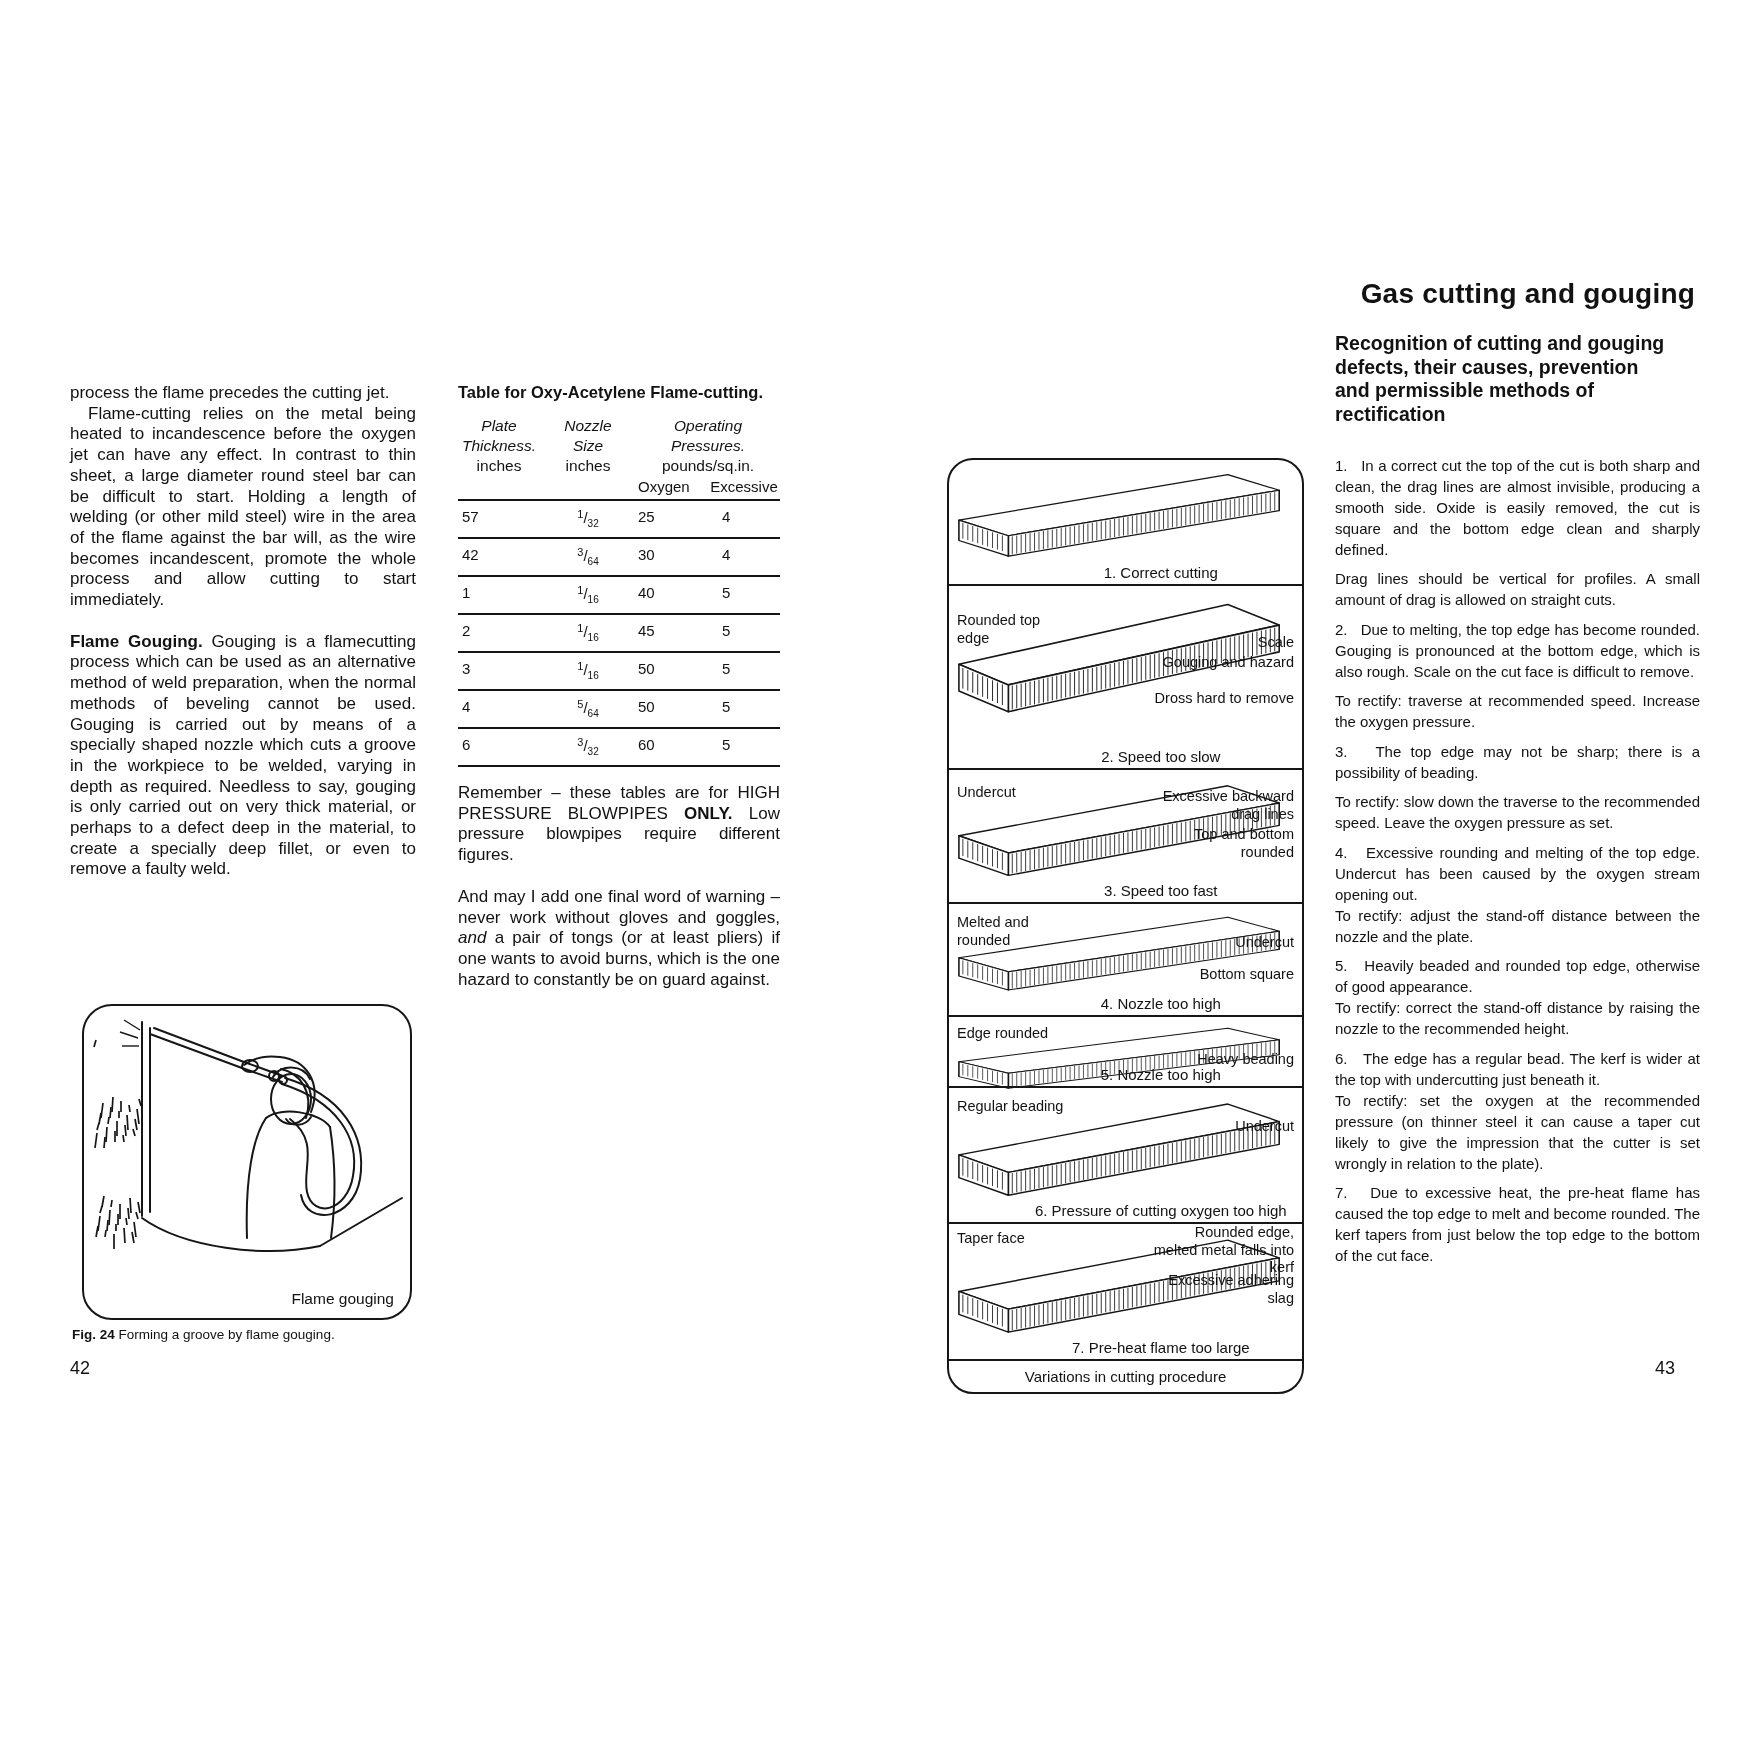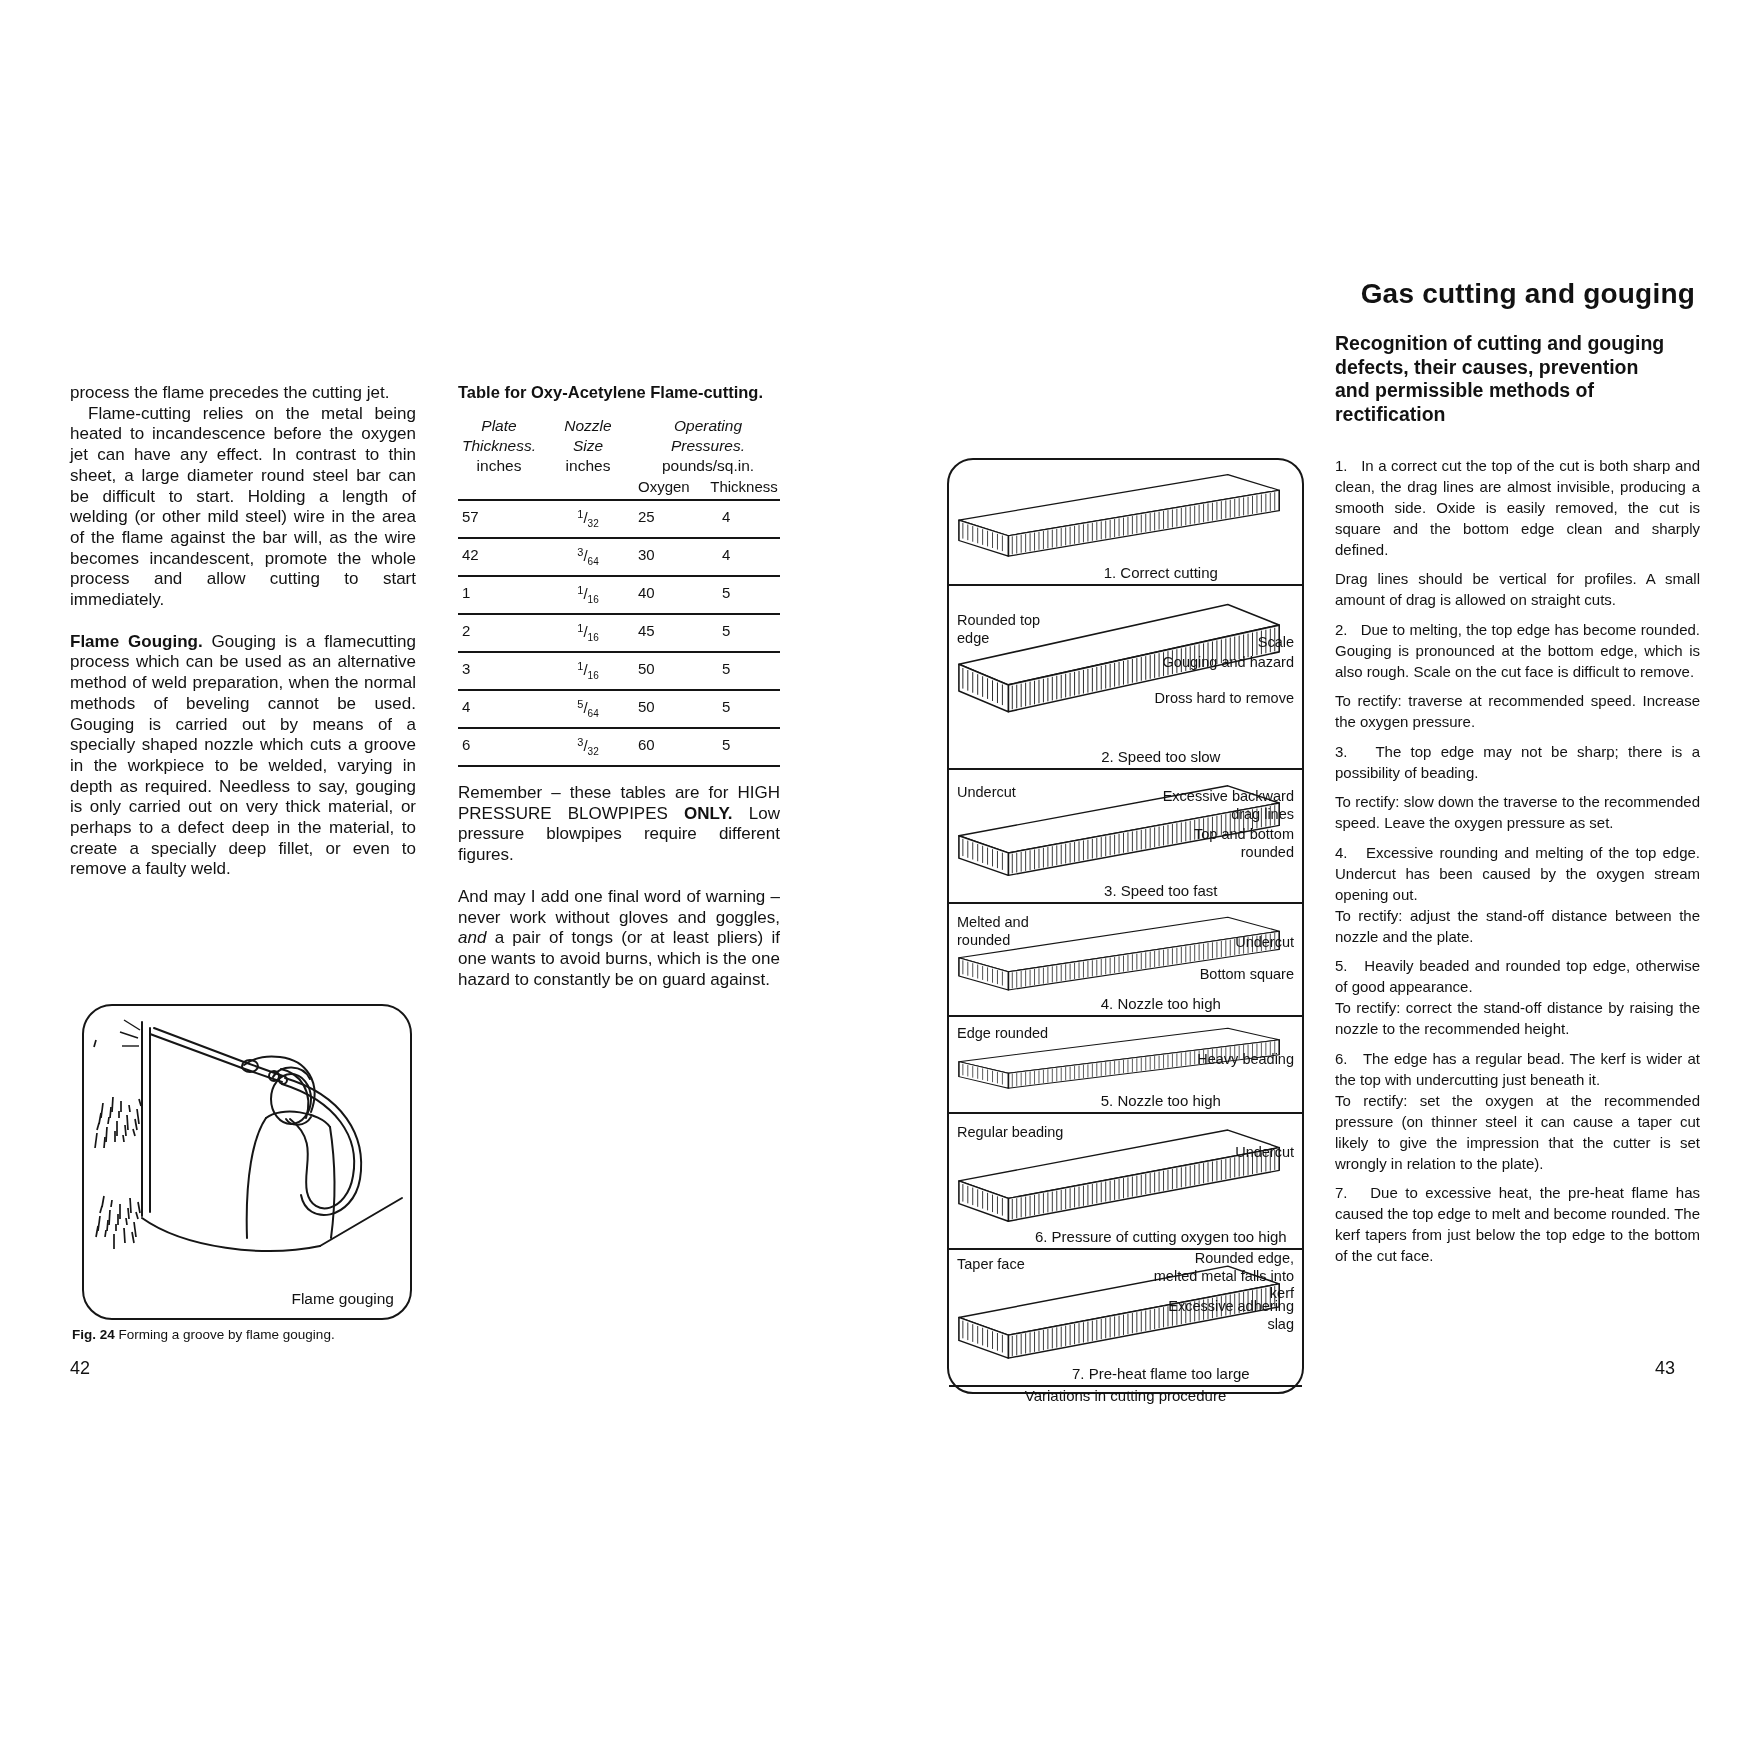--- a/index.html
+++ b/index.html
@@ -81,21 +81,21 @@
     </div>
     <div class="thead-row">
       <div>inches</div>
       <div>inches</div>
       <div>pounds/sq.in.</div>
     </div>
     <div class="subhead-row">
       <div></div>
         <div></div>
       <div>Oxygen</div>
-      <div>Thickness</div>
+      <div>Excessive</div>
     </div>
     <div class="trows" id="trows">
         <div class="trow">
        <div class="c1">57</div>
        <div class="c2 fr"><sup>1</sup>/<sub>32</sub></div>
        <div class="c3">25</div>
        <div class="c4">4</div>
      </div>
         <div class="trow">
        <div class="c1">42</div>
@@ -566,21 +566,21 @@
               <line x1="42" y1="89.6" x2="42" y2="109.6"></line>
               <line x1="47" y1="91.6" x2="47" y2="111.6"></line>
               <line x1="52" y1="93.6" x2="52" y2="113.6"></line>
             </g>
   </svg>
           <div class="plabel left" style="top:10px">Melted and rounded</div>
           <div class="plabel right" style="top:30px">Undercut</div>
           <div class="plabel right" style="top:62px">Bottom square</div>
        <div class="pcaption">4. Nozzle too high</div>
      </div>
-        <div class="panel" style="height:97px">
+        <div class="panel" style="height:71px">
        <svg width="345" height="75" viewBox="0 0 349 130" preserveAspectRatio="none">
     <g fill="#fff" stroke="#161616" stroke-width="1.6" stroke-linejoin="round">
       <polygon points="8,74 280,16 332,36 58,94"></polygon>
       <polygon points="58,94 332,36 332,62 58,120"></polygon>
       <polygon points="8,74 58,94 58,120 8,100"></polygon>
     </g>
     <g stroke="#161616" stroke-width="0.9">
               <line x1="62" y1="94.7" x2="62" y2="117.7"></line>
               <line x1="66.5" y1="93.7" x2="66.5" y2="116.7"></line>
               <line x1="71" y1="92.7" x2="71" y2="115.7"></line>

